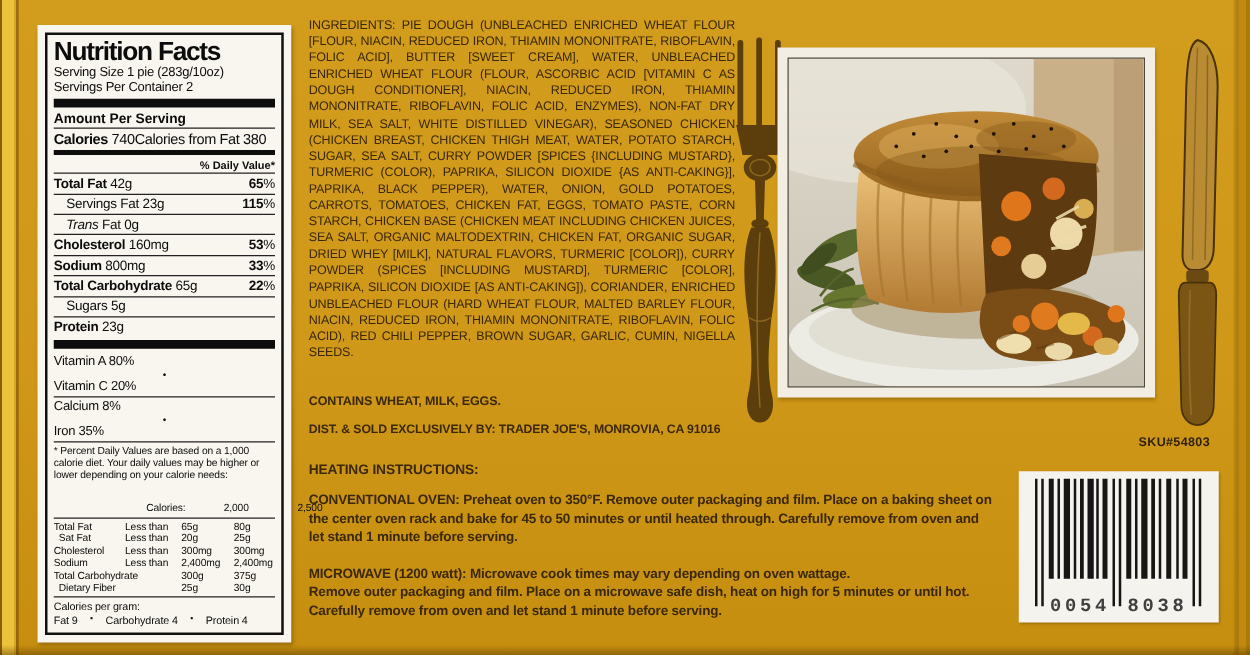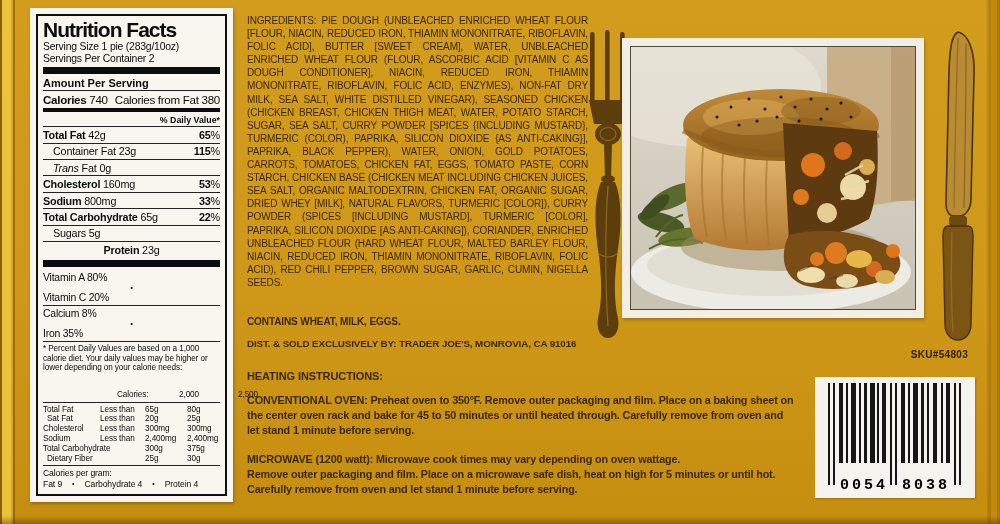--- a/index.html
+++ b/index.html
@@ -12,29 +12,29 @@
   .bg{position:absolute;inset:0;
     background:linear-gradient(180deg,#d29c1c 0%,#d09818 55%,#c68e0f 100%);}
   .edge-left{position:absolute;left:0;top:0;width:15px;height:524px;
     background:linear-gradient(90deg,#8a5f06 0 2px,#ecc23a 2px 11px,#d8a81f 11px 13px,rgba(90,55,0,.45) 13px 15px);}
   .edge-right{position:absolute;right:0;top:0;width:14px;height:524px;
     background:linear-gradient(270deg,#a97c08 0 3px,#c18a0e 3px 9px,rgba(120,80,0,.35) 9px 11px,rgba(120,80,0,0) 14px);}
   .edge-bottom{position:absolute;left:0;bottom:0;width:1000px;height:8px;
     background:linear-gradient(0deg,rgba(80,48,0,.45),rgba(80,48,0,0));}
 
   
-  .nf-outer{position:absolute;left:30px;top:8px;width:203px;height:494px;
+  .nf-outer{position:absolute;left:30px;top:20px;width:203px;height:494px;
     background:#f8f6ef;box-shadow:1px 2px 3px rgba(60,35,0,.35);padding:6px;box-sizing:border-box;}
   .nf-inner{border:2.5px solid #101010;height:100%;box-sizing:border-box;padding:2px 5px 1px 5px;color:#0c0c0c;}
   .nf-title{font-size:21px;font-weight:900;letter-spacing:-1px;line-height:23px;}
   .nf-serving{font-size:10.4px;line-height:11.6px;letter-spacing:-.2px;}
   .bar7{height:7px;background:#0d0d0d;margin:3px 0 2px 0;}
   .bar4{height:4px;background:#0d0d0d;margin:1px 0;}
   .nf-aps{font-size:11px;font-weight:800;padding:1px 0;border-bottom:1px solid #222;}
-  .nf-cal{display:flex;justify-content:space-between;font-size:11.6px;padding:2px 0 1px 0;letter-spacing:-.3px;}
+  .nf-cal{display:flex;justify-content:flex-start;font-size:11.6px;padding:2px 0 1px 0;letter-spacing:-.3px;}
   .nf-cal b{font-weight:900;}
   .nf-dvh{font-size:8.8px;font-weight:800;text-align:right;padding:1.5px 0;border-bottom:1px solid #222;}
   .nrow{display:flex;justify-content:space-between;font-size:10.8px;line-height:12px;
     padding:1.8px 0 1.6px 0;border-bottom:1px solid #222;letter-spacing:-.2px;}
   .nrow .b{font-weight:800;}
   .nrow .ind{padding-left:10px;}
   .nrow .it{font-style:italic;}
   .nrow .dv{font-weight:800;}
   .nrow .dv .pc{font-weight:400;}
   .vrow{display:flex;font-size:10.4px;padding:2.2px 0;border-bottom:1px solid #222;letter-spacing:-.2px;flex-direction:column;}
@@ -69,21 +69,21 @@
   .photo-frame svg{display:block;}
   .fork{position:absolute;left:581px;top:26px;width:54px;height:314px;}
   .knife{position:absolute;left:930px;top:28px;width:56px;height:316px;}
 
   
   .sku{position:absolute;left:846px;top:349px;width:122px;text-align:right;
     font-size:10px;font-weight:700;color:#2f2106;letter-spacing:.3px;}
   .barcode{position:absolute;left:815px;top:377px;width:160px;height:121px;
     background:#f4f3ee;box-shadow:1px 1px 2px rgba(60,35,0,.3);}
   .bc-digits{position:absolute;left:0;bottom:4px;width:160px;display:flex;justify-content:center;gap:14px;
-    font-family:"Liberation Mono",monospace;font-size:15px;font-weight:700;color:#000000;letter-spacing:3px;text-align:center;}
+    font-family:"Liberation Mono",monospace;font-size:15px;font-weight:700;color:#404040;letter-spacing:3px;text-align:center;}
 </style>
 </head>
 <body>
 
 <div class="bg"></div>
 <div class="edge-left"></div>
 <div class="edge-right"></div>
 <div class="edge-bottom"></div>
 
 <div class="nf-outer">
@@ -98,21 +98,21 @@
       <span>Calories from Fat 380</span>
     </div>
     <div class="bar4"></div>
     <div class="nf-dvh">% Daily Value*</div>
 
     <div class="nrow" style="border-top:none;">
       <span><span class="b">Total Fat</span><span> 42g</span></span>
       <span class="dv"><span>65</span><span class="pc">%</span></span>
     </div>
     <div class="nrow">
-      <span class="ind"><span>Container Fat</span><span> 23g</span></span>
+      <span class="ind"><span>Servings Fat</span><span> 23g</span></span>
       <span class="dv"><span>115</span><span class="pc">%</span></span>
     </div>
     <div class="nrow">
       <span class="ind"><span class="it">Trans</span><span> Fat</span><span> 0g</span></span>
       <span class="dv"></span>
     </div>
     <div class="nrow">
       <span><span class="b">Cholesterol</span><span> 160mg</span></span>
       <span class="dv"><span>53</span><span class="pc">%</span></span>
     </div>
@@ -121,21 +121,21 @@
       <span class="dv"><span>33</span><span class="pc">%</span></span>
     </div>
     <div class="nrow">
       <span><span class="b">Total Carbohydrate</span><span> 65g</span></span>
       <span class="dv"><span>22</span><span class="pc">%</span></span>
     </div>
     <div class="nrow">
       <span class="ind"><span>Sugars</span><span> 5g</span></span>
       <span class="dv"></span>
     </div>
-    <div class="nrow" style="border-bottom:none;justify-content:center;">
+    <div class="nrow" style="border-bottom:none;">
       <span><span class="b">Protein</span><span> 23g</span></span>
       <span class="dv"></span>
     </div>
 
     <div class="bar7"></div>
 
     <div class="vrow" style="border-top:none;">
       <span class="l">Vitamin A 80%</span>
       <span class="dot">•</span>
       <span class="r">Vitamin C 20%</span>

